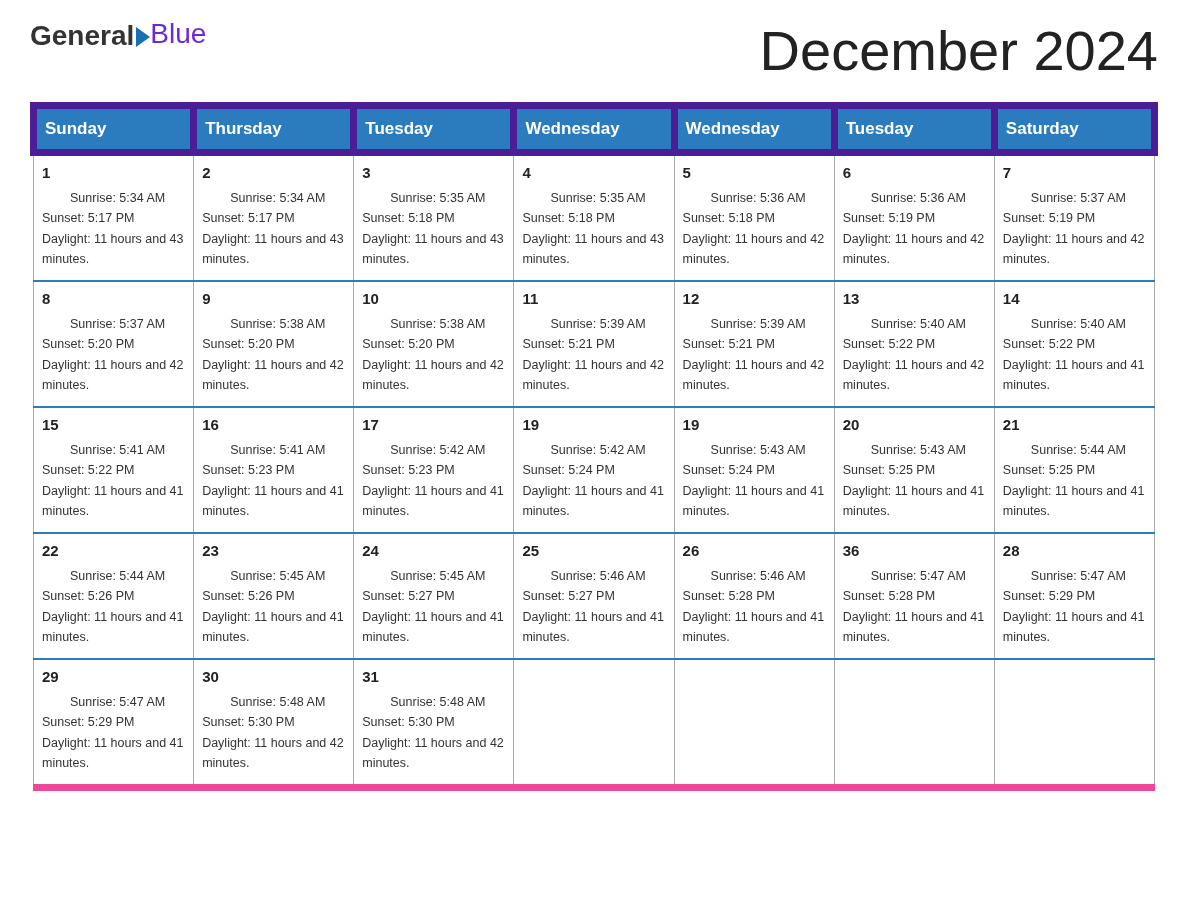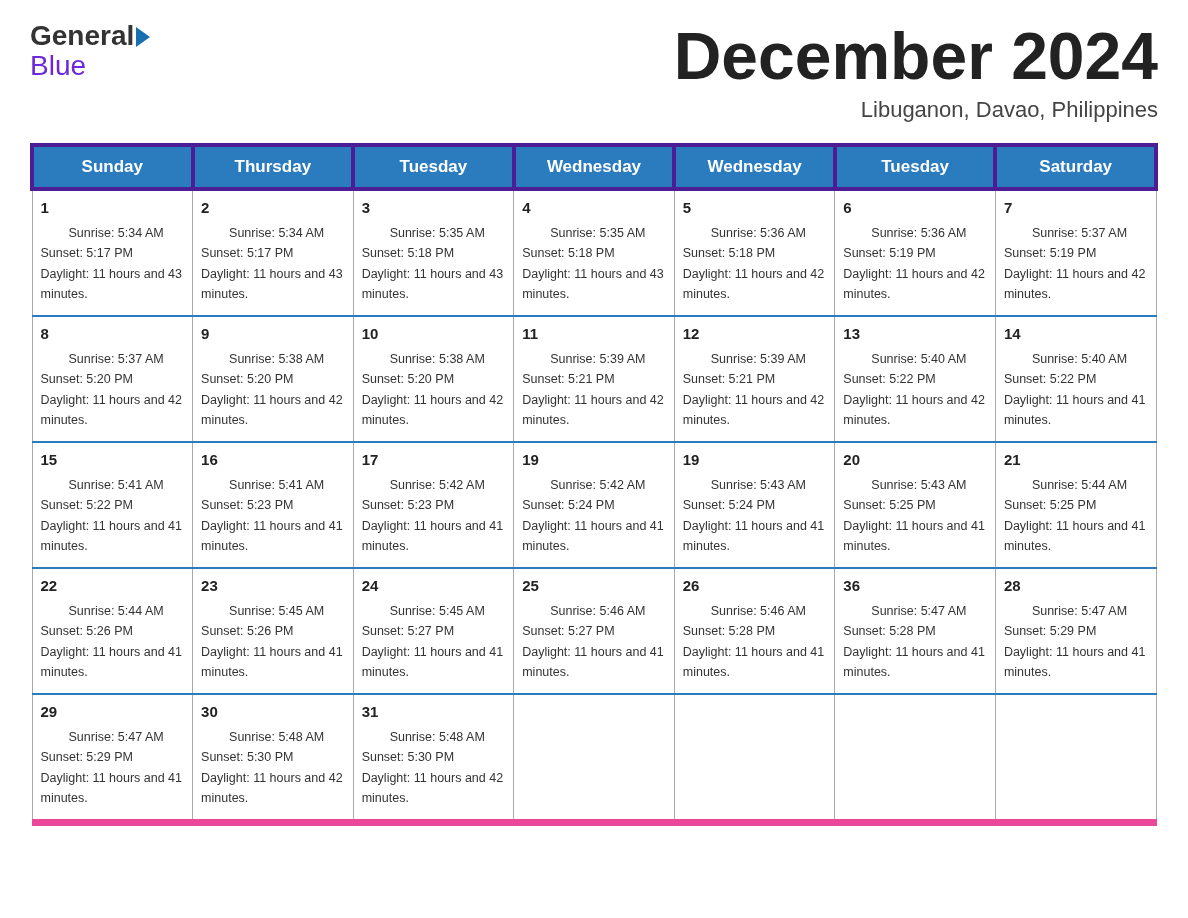--- a/index.html
+++ b/index.html
@@ -11,21 +11,21 @@
       min-height: 918px;
     }
     .header {
       display: flex;
       justify-content: space-between;
       align-items: flex-start;
       margin-bottom: 20px;
     }
     .logo {
       display: flex;
-      flex-direction: column;
+      flex-direction: row;
       align-items: flex-start;
     }
     .logo-text {
       display: flex;
       align-items: center;
     }
     .logo-general {
       font-size: 28px;
       font-weight: bold;
       color: #333;
@@ -46,43 +46,43 @@
     .logo-blue {
       font-size: 28px;
       font-weight: normal;
       color: #6d28d9;
       margin-top: -2px;
     }
     .title-section {
       text-align: right;
     }
     .month-title {
-      font-size: 66px;
-      font-weight: bold;
+      font-size: 56px;
+      font-weight: normal;
       color: #222;
       line-height: 1.1;
     }
     .location-title {
       font-size: 22px;
       color: #444;
       margin-top: 4px;
     }
     .calendar {
       width: 100%;
       border-collapse: collapse;
       border: 1px solid #999;
     }
     .calendar th {
       background-color: #2b7bbf;
       color: #ffffff;
       font-size: 17px;
       font-weight: bold;
       padding: 10px 8px;
-      text-align: center;
-      border: 4px solid #4c1d95;
+      text-align: left;
+      border: 7px solid #4c1d95;
     }
     .calendar td {
       width: 14.28%;
       vertical-align: top;
       padding: 6px 8px 10px 8px;
       border: 1px solid #aaa;
       border-bottom: 2px solid #2b7bbf;
       font-size: 13px;
       color: #333;
       line-height: 1.5;
@@ -117,21 +117,20 @@
     <div class="logo-text">
       <span class="logo-general">General</span>
       <div class="logo-blue-part">
         <div class="logo-arrow"></div>
       </div>
     </div>
     <span class="logo-blue">Blue</span>
   </div>
   <div class="title-section">
     <div class="month-title">December 2024</div>
-    <div class="location-title">Libuganon, Davao, Philippines</div>
   </div>
 </div>
 
 <table class="calendar">
   <thead>
     <tr>
     <th>Sunday</th>
         <th>Thursday</th>
         <th>Tuesday</th>
         <th>Wednesday</th>

